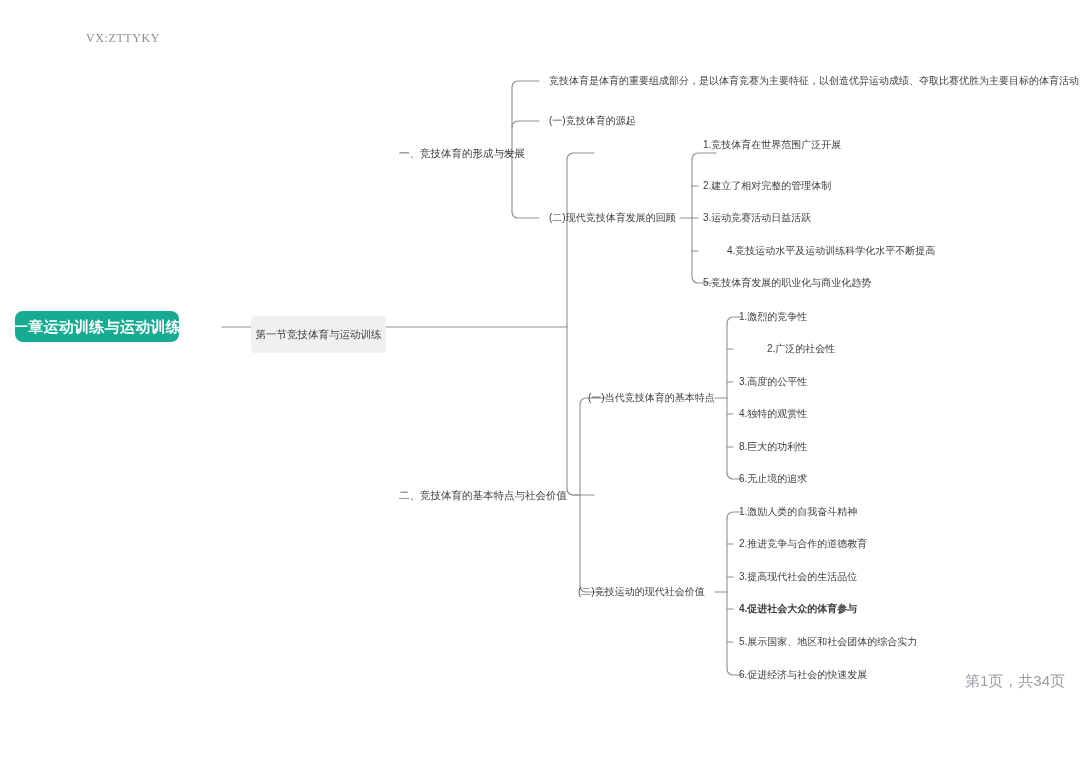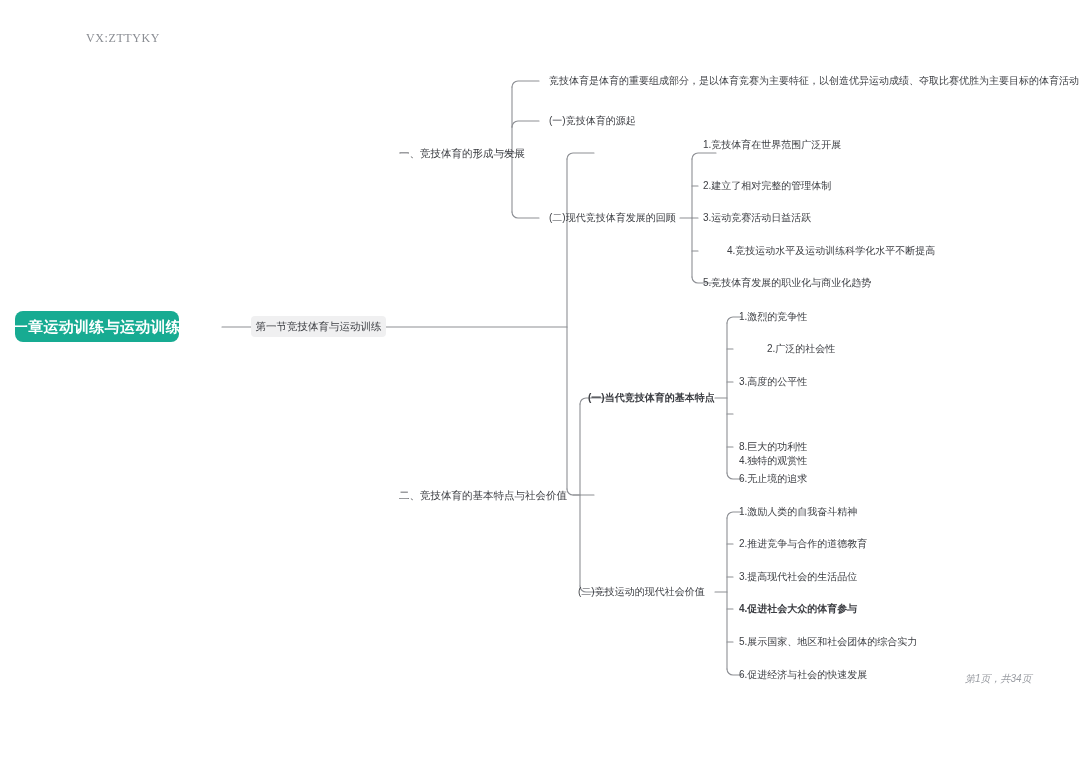--- a/index.html
+++ b/index.html
@@ -35,24 +35,23 @@
     font-family: "Liberation Serif", "DejaVu Serif", serif;
     font-size: 12px;
     letter-spacing: 0.6px;
     color: #8a8d93;
     white-space: nowrap;
   }
   .page-footer {
     position: absolute;
     left: 965px;
     top: 672px;
-    font-size: 10px;
+    font-size: 15px;
     color: #9a9da3;
     white-space: nowrap;
-    font-style: italic;
   }
   
   .node {
     position: absolute;
     white-space: nowrap;
     line-height: 1;
   }
   .root-node {
     left: 15px;
     top: 311px;
@@ -66,21 +65,21 @@
     letter-spacing: 0.3px;
     display: flex;
     align-items: center;
     justify-content: center;
     box-sizing: border-box;
   }
   .sec-node {
     left: 251px;
     top: 316px;
     width: 135px;
-    height: 21px;
+    height: 37px;
     border-radius: 4px;
     background: #f0f0f1;
     color: #3b3d42;
     font-size: 10.5px;
     display: flex;
     align-items: center;
     justify-content: center;
     box-sizing: border-box;
   }
   .branch-node {
@@ -178,28 +177,28 @@
   <div class="node sub-node" style="left:549px; top:218px;">(二)现代竞技体育发展的回顾</div>
 
   <div class="node leaf-node" style="left:703px; top:145px;">1.竞技体育在世界范围广泛开展</div>
   <div class="node leaf-node" style="left:703px; top:186px;">2.建立了相对完整的管理体制</div>
   <div class="node leaf-node" style="left:703px; top:218px;">3.运动竞赛活动日益活跃</div>
   <div class="node leaf-node" style="left:703px; top:251px;margin-left:24px;">4.竞技运动水平及运动训练科学化水平不断提高</div>
   <div class="node leaf-node" style="left:703px; top:283px;text-align:center;">5.竞技体育发展的职业化与商业化趋势</div>
 
   <div class="node branch-node" style="left:399px; top:495px;">二、竞技体育的基本特点与社会价值</div>
 
-  <div class="node sub-node" style="left:588px; top:398px;font-weight:bold;">(一)当代竞技体育的基本特点</div>
+  <div class="node sub-node" style="left:588px; top:398px;">(一)当代竞技体育的基本特点</div>
 
   <div class="node sub-node" style="left:578px; top:592px;">(二)竞技运动的现代社会价值</div>
 
   <div class="node leaf-node" style="left:739px; top:317px;">1.激烈的竞争性</div>
   <div class="node leaf-node" style="left:739px; top:349px;margin-left:28px;">2.广泛的社会性</div>
   <div class="node leaf-node" style="left:739px; top:382px;">3.高度的公平性</div>
-  <div class="node leaf-node" style="left:739px; top:414px;margin-top:47px;">4.独特的观赏性</div>
+  <div class="node leaf-node" style="left:739px; top:414px;">4.独特的观赏性</div>
   <div class="node leaf-node" style="left:739px; top:447px;">8.巨大的功利性</div>
   <div class="node leaf-node" style="left:739px; top:479px;">6.无止境的追求</div>
 
   <div class="node leaf-node" style="left:739px; top:512px;">1.激励人类的自我奋斗精神</div>
   <div class="node leaf-node" style="left:739px; top:544px;">2.推进竞争与合作的道德教育</div>
   <div class="node leaf-node" style="left:739px; top:577px;">3.提高现代社会的生活品位</div>
   <div class="node leaf-node" style="left:739px; top:609px;font-weight:bold;">4.促进社会大众的体育参与</div>
   <div class="node leaf-node" style="left:739px; top:642px;">5.展示国家、地区和社会团体的综合实力</div>
   <div class="node leaf-node" style="left:739px; top:675px;">6.促进经济与社会的快速发展</div>
 

